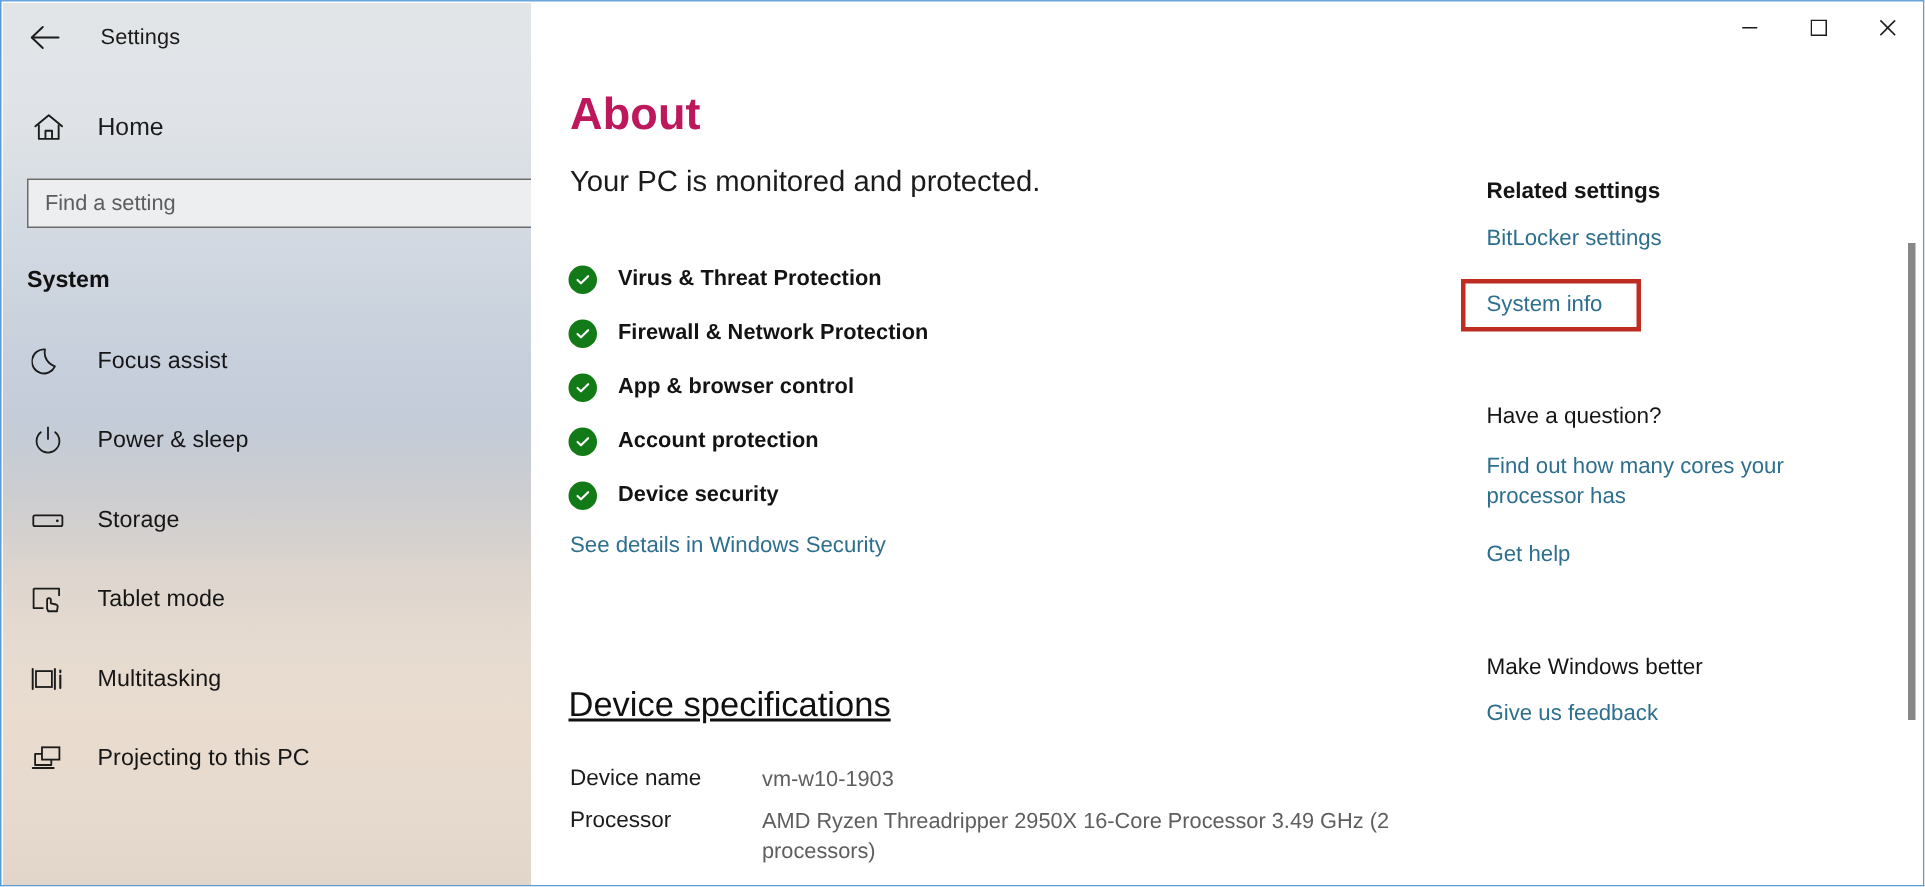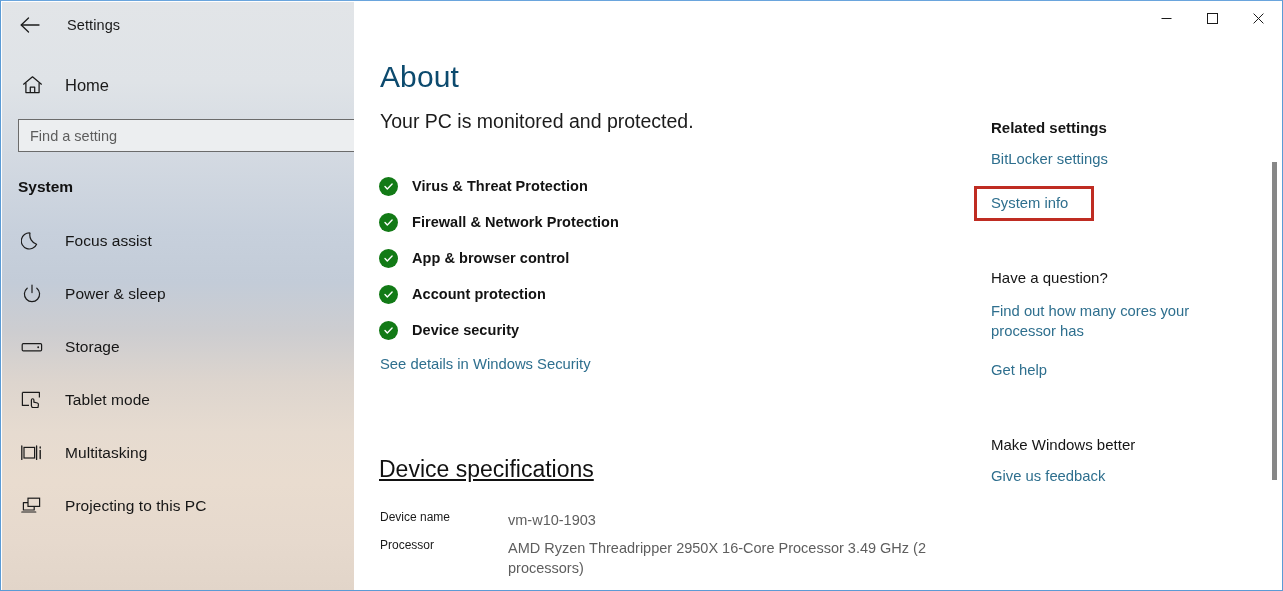--- a/index.html
+++ b/index.html
@@ -191,22 +191,22 @@
     height: 589px;
     background: #ffffff;
     overflow: hidden;
   }
 
   .page-title {
     position: absolute;
     left: 26px;
     top: 58px;
     font-size: 30px;
-    color: #0c4a6e;
-    font-weight: normal;
+    color: #be185d;
+    font-weight: bold;
     letter-spacing: 0.1px;
   }
 
   .status-line {
     position: absolute;
     left: 26px;
     top: 108px;
     font-size: 19.5px;
     color: #1b1b1b;
     font-weight: normal;
@@ -265,21 +265,21 @@
     top: 508px;
     width: 560px;
   }
   .spec-row {
     display: flex;
     margin-bottom: 7px;
   }
   .spec-key {
     width: 128px;
     flex: none;
-    font-size: 12px;
+    font-size: 15px;
     color: #1a1a1a;
   }
   .spec-val {
     font-size: 14.5px;
     color: #5e5e5e;
     line-height: 1.43;
   }
 
   
   .right-col {

